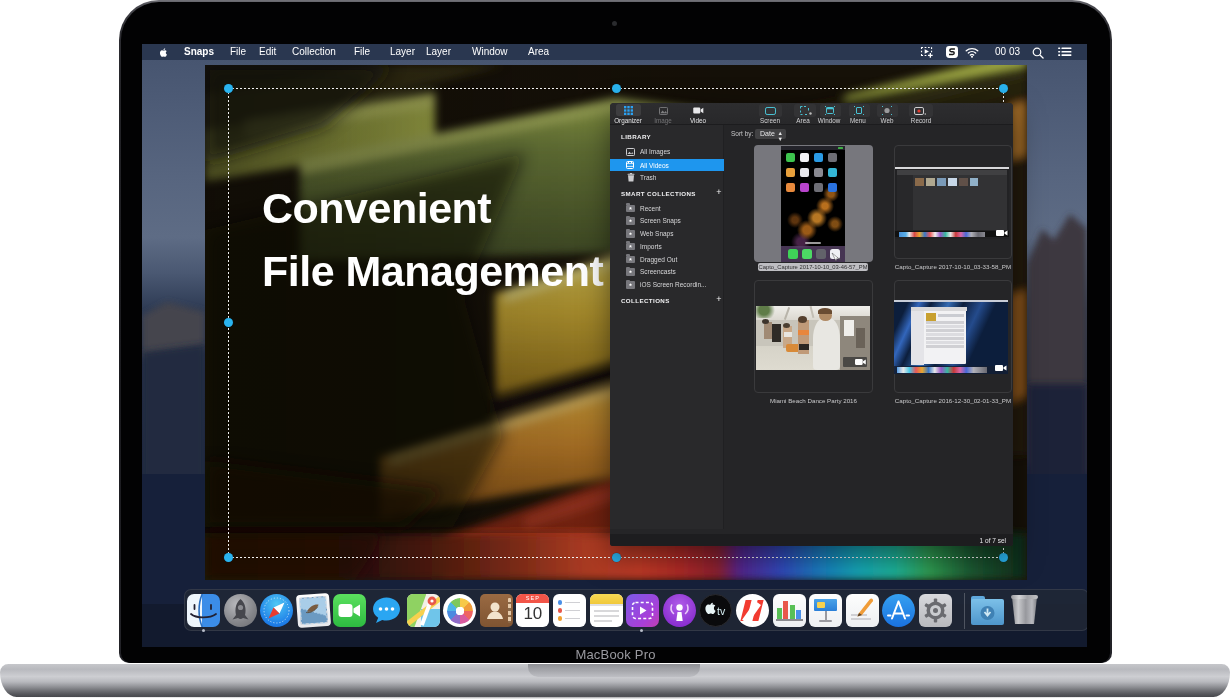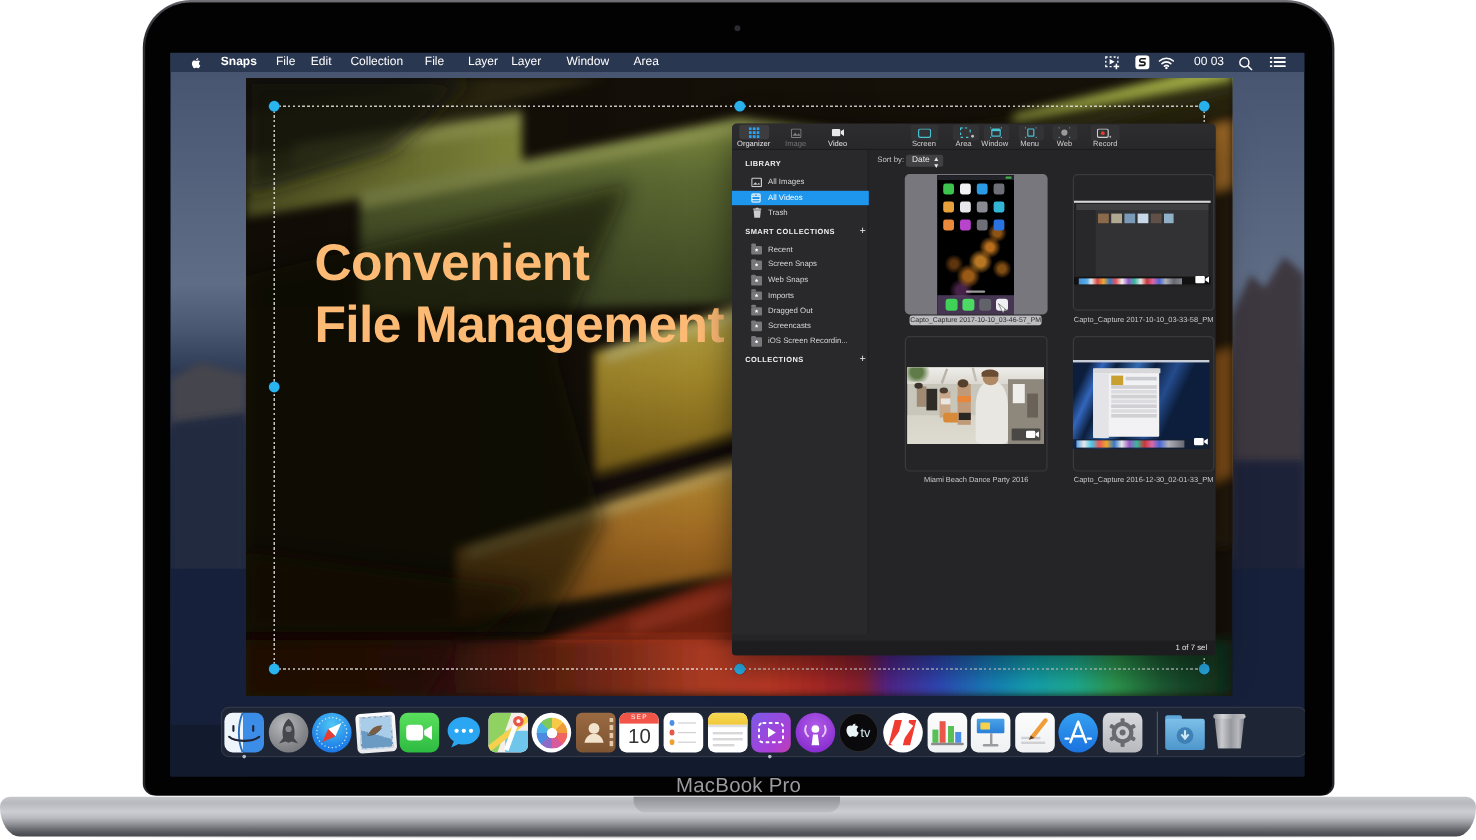--- a/index.html
+++ b/index.html
@@ -7,21 +7,21 @@
   #page { position:relative; width:1230px; height:700px; background:#fff; }
   .abs { position:absolute; }
 
   
   #lid { left:121px; top:2px; width:989px; height:661px; background:#020203;
          border-radius:38px 38px 10px 10px; }
   #lidedge { left:119px; top:0px; width:993px; height:663px; border-radius:40px 40px 10px 10px;
     background:linear-gradient(180deg,#74747a 0%,#4a4a50 0.8%,#2e2e33 4%,#232327 15%,#1b1b1f 60%,#232328 100%);
   }
   #cam { left:612px; top:21px; width:5px; height:5px; border-radius:50%; background:#2a2b2e; }
-  #mbp { left:121px; top:647px; width:989px; text-align:center; color:#9a9aa0; font-size:17px; line-height:16px; letter-spacing:0.2px;}
+  #mbp { left:121px; top:647px; width:989px; text-align:center; color:#9a9aa0; font-size:13px; line-height:16px; letter-spacing:0.2px;}
 
   
   #base { left:0px; top:664px; width:1230px; height:33px;
     background:linear-gradient(180deg,#c6c7cb 0%,#b8b9be 16%,#cdced2 38%,#b8b9be 54%,#8e8f94 70%,#6e6f74 81%,#56575c 91%,#46474c 100%);
     border-radius:10px 10px 20px 20px / 10px 10px 30px 30px;
   }
   #notch { left:528px; top:664px; width:172px; height:13px;
     background:linear-gradient(180deg,#8f9095 0%,#a7a8ad 55%,#bebfc4 100%);
     border-radius:0 0 10px 10px; }
   #baseshadow { left:8px; top:695px; width:1214px; height:4px; border-radius:50%;
@@ -40,21 +40,21 @@
   #menubar .mi { position:absolute; top:0px; line-height:16px; white-space:nowrap; }
 
   
   #dock { left:42px; top:545px; width:905px; height:42px; background:rgba(32,39,54,0.88);
     border:1px solid rgba(255,255,255,0.09); border-radius:7px; }
 
   
   #photo { left:63px; top:21px; width:822px; height:515px; }
 
   
-  #headline { left:120px; top:149px; width:460px; color:#fdba74; font-weight:bold; font-size:43px; line-height:52px; letter-spacing:-0.5px;}
+  #headline { left:120px; top:133px; width:460px; color:#ffffff; font-weight:bold; font-size:43px; line-height:63px; letter-spacing:-0.5px;}
   #subtext  { left:120px; top:303px; width:440px; color:rgba(255,255,255,0.97); font-weight:normal; font-size:31px; line-height:36px; }
 
   
   .dashH { height:1px; background-image:repeating-linear-gradient(90deg,#f2f2f2 0 2px,transparent 2px 4px); }
   .dashV { width:1px; background-image:repeating-linear-gradient(180deg,#f2f2f2 0 2px,transparent 2px 4px); }
   .handle { width:9px; height:9px; border-radius:50%; background:#2ab4ef; box-shadow:0 0 0 0.5px rgba(0,40,70,0.35); }
 
   
   #win { left:468px; top:59px; width:403px; height:443px; background:#252527; border-radius:4px 4px 3px 3px; box-shadow:0 10px 30px rgba(0,0,0,0.5); }
   #toolbar { left:0; top:0; width:403px; height:22px; background:linear-gradient(180deg,#2d2d2f,#28282a); border-bottom:1px solid #1c1c1e; border-radius:4px 4px 0 0;}

